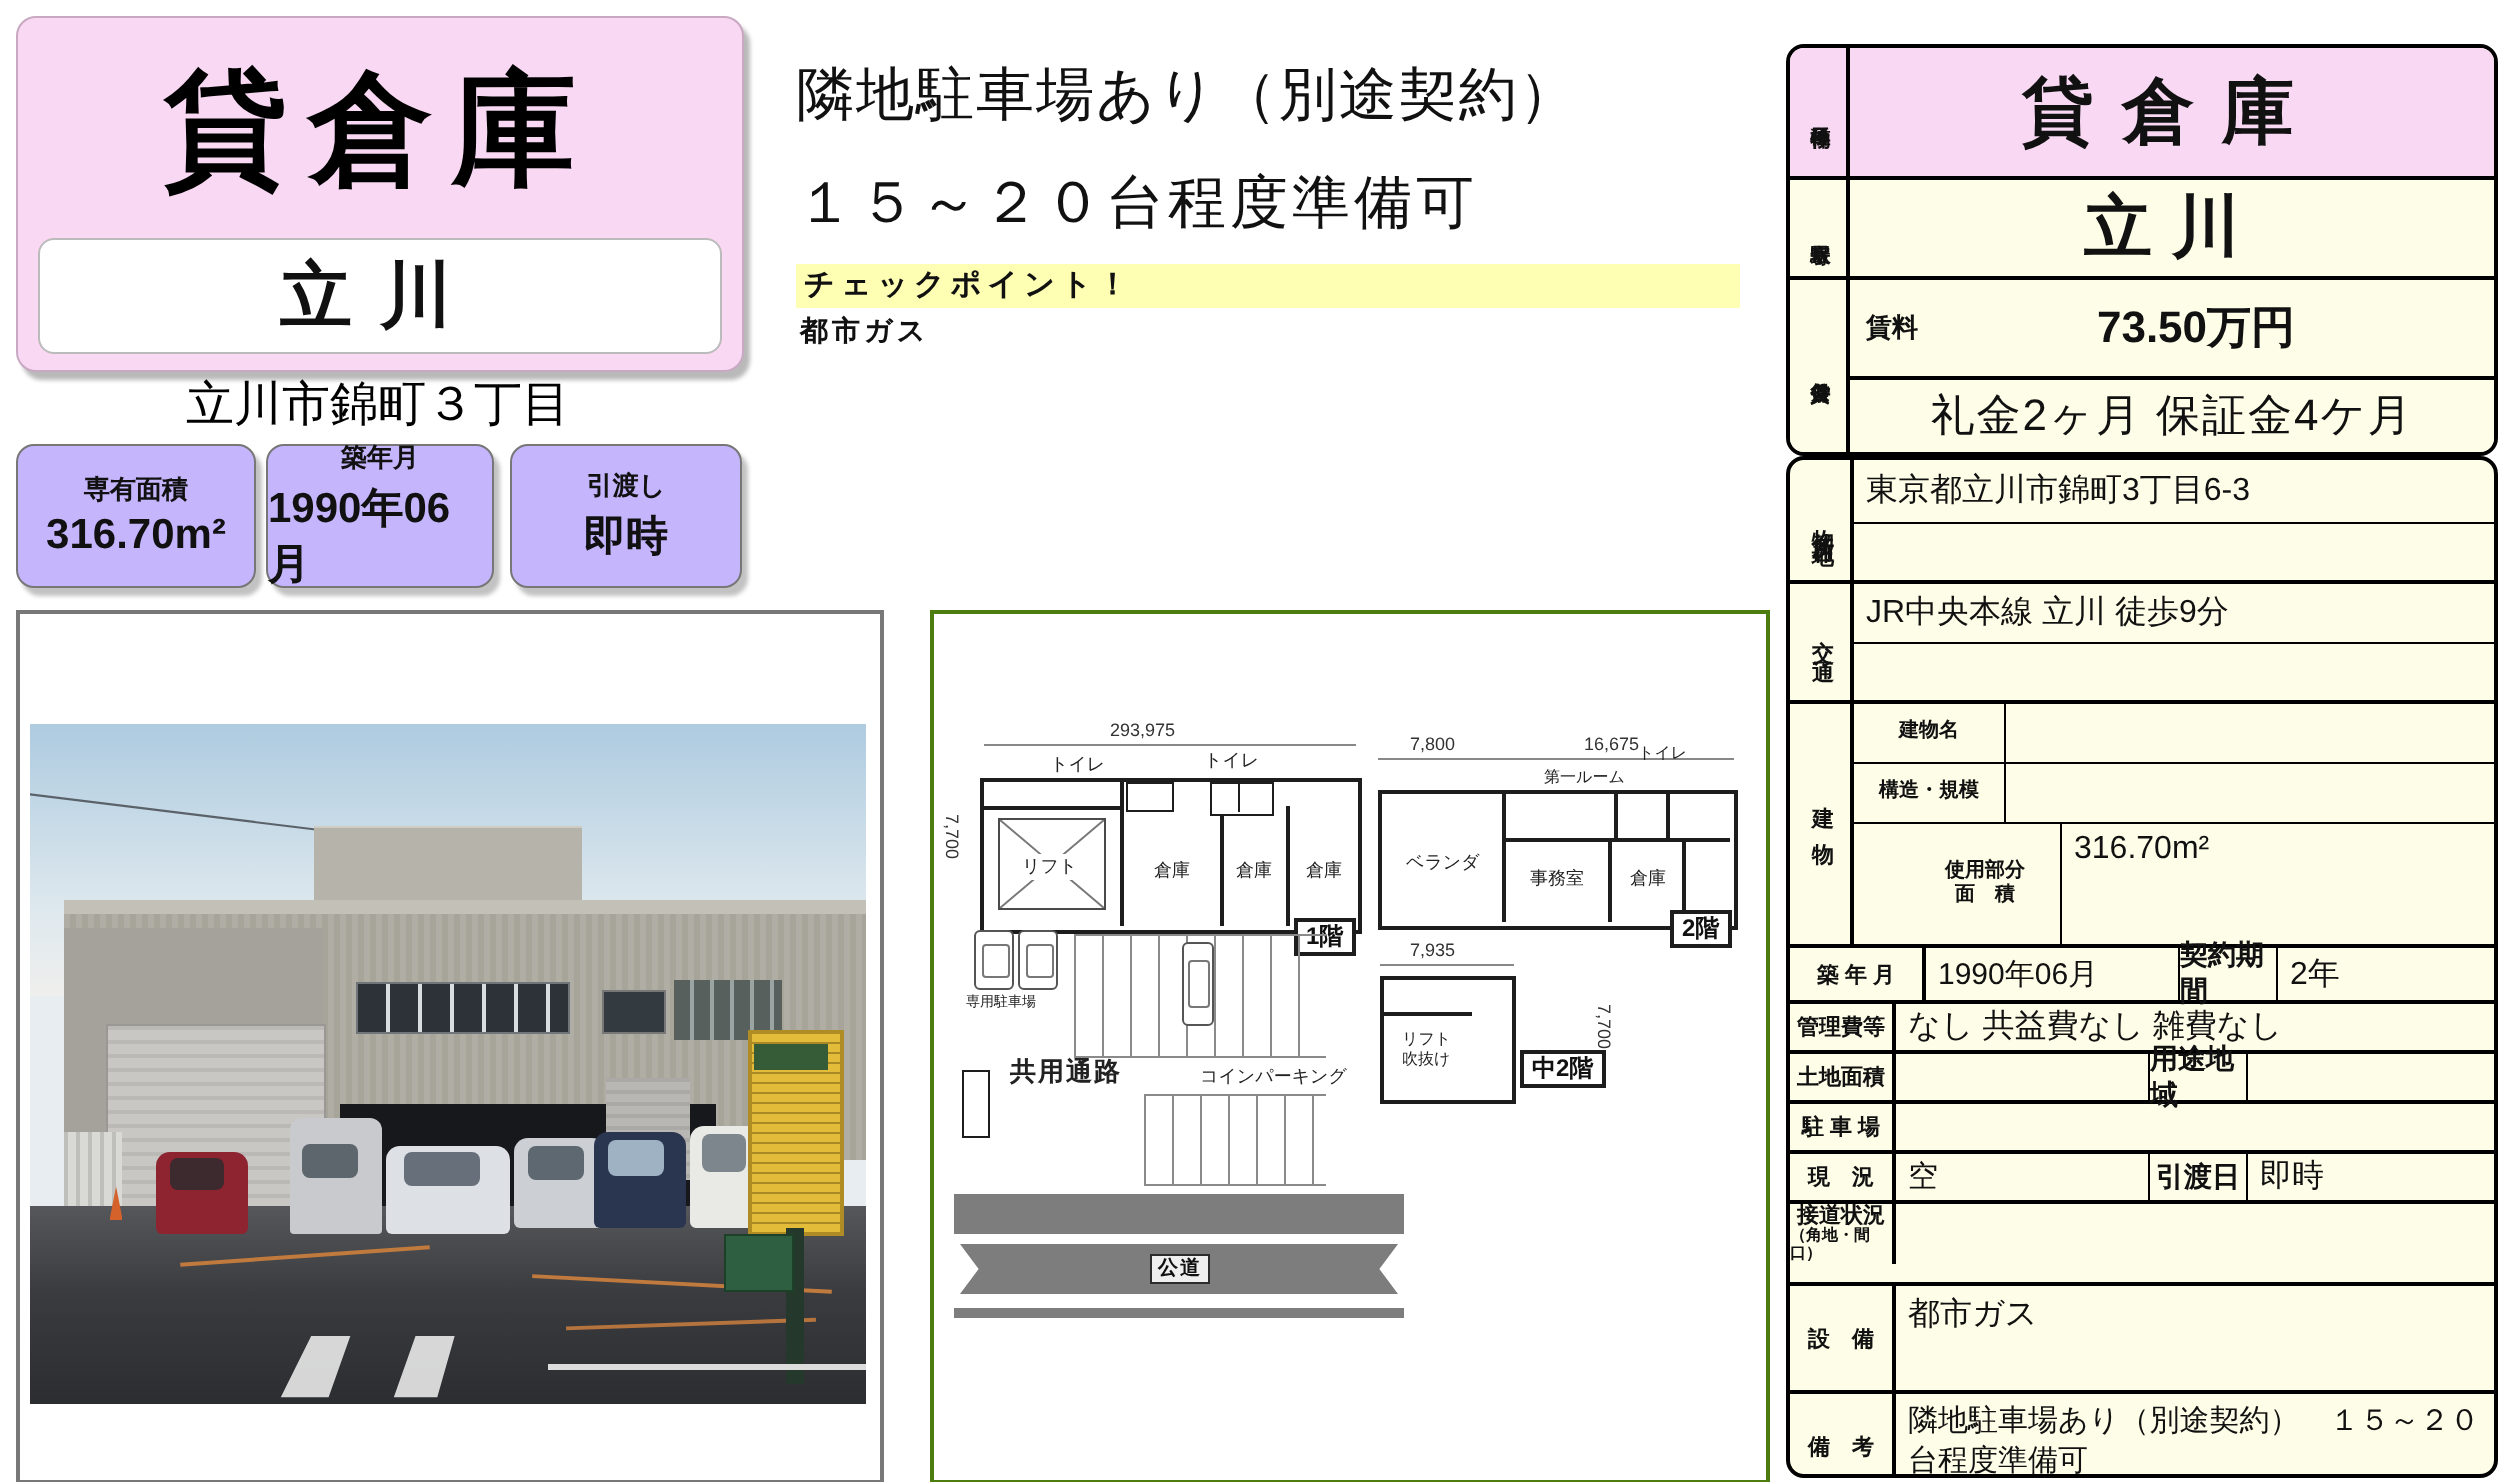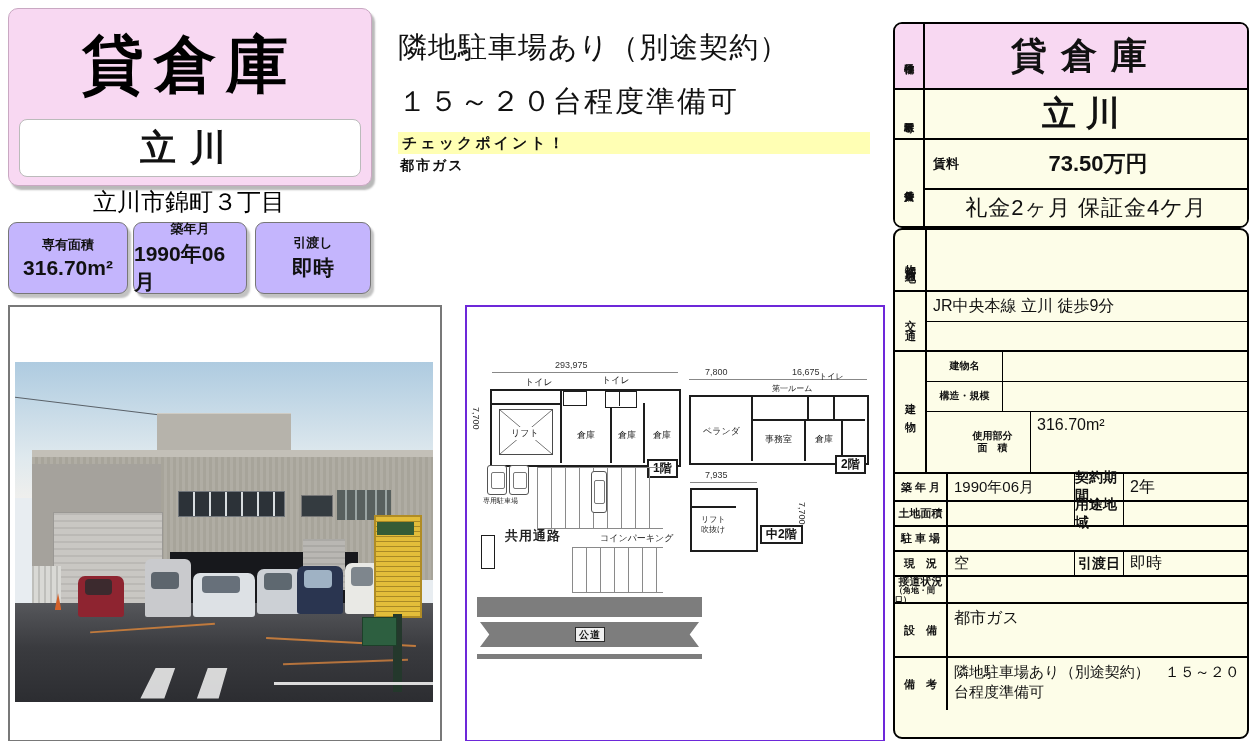--- a/index.html
+++ b/index.html
@@ -76,21 +76,21 @@
   .sign-post{position:absolute;left:90.5%;top:74%;width:2.2%;height:23%;background:#24382c;}
   .sign-green{position:absolute;left:83%;top:75%;width:8%;height:8%;background:#2d5f40;border:1px solid #1d4029;}
   .mark-orange1{position:absolute;left:18%;top:78%;width:30%;height:2px;background:#c07a3d;transform:rotate(-4deg);}
   .mark-orange2{position:absolute;left:60%;top:82%;width:36%;height:2px;background:#c07a3d;transform:rotate(3deg);}
   .mark-orange3{position:absolute;left:64%;top:88%;width:30%;height:2px;background:#b5order73d;background:#b5733d;transform:rotate(-2deg);}
   .mark-white-curve{position:absolute;left:30%;top:90%;width:26%;height:9%;background:#e9e9e9;
                     clip-path:polygon(0 100%,14% 0,32% 0,22% 100%,52% 100%,62% 0,80% 0,72% 100%);opacity:.9;}
   .mark-white-line{position:absolute;left:62%;top:94%;width:38%;height:3px;background:#dcdcdc;}
 
   
-  .plan-frame{left:465px;top:305px;width:416px;height:433px;border:2px solid #6d28d9;background:#fff;}
+  .plan-frame{left:465px;top:305px;width:416px;height:433px;border:2px solid #4d7c0f;background:#fff;}
   .plan-frame *{position:absolute;}
   .dim{font-size:9px;color:#333;letter-spacing:0;}
   .dimline{height:1px;background:#888;}
   .plab{font-size:9px;color:#222;white-space:nowrap;}
   .wall{background:#1d1d1d;}
   .outline{border:2px solid #1d1d1d;background:#fff;}
   .badge{border:2px solid #1d1d1d;background:#fff;font-size:12px;font-weight:bold;
          padding:0 4px;line-height:15px;white-space:nowrap;}
   .vtext{writing-mode:vertical-rl;text-orientation:mixed;}
   .stalls{background-image:repeating-linear-gradient(90deg,#8a8a8a 0 1px,transparent 1px 14px);
@@ -304,20 +304,23 @@
     <span class="rval">73.50万円</span>
   </div>
   <div class="cell cream tt-fees">礼金2ヶ月 保証金4ケ月</div>
 </div>
 
 <div class="abs mtable">
 
   <div class="mrow" style="height:62px;">
     <div class="mlab v" style="width:32px;">物件所在地</div>
     <div class="subcol">
+      <div class="subrow" style="height:32px;">
+          <div class="mval">東京都立川市錦町3丁目6-3</div>
+        </div>
       <div class="subrow" style="flex:1;">
           <div class="mval"></div>
         </div>
     </div>
   </div>
 
   <div class="mrow" style="height:60px;">
     <div class="mlab v" style="width:32px;letter-spacing:10px;">交通</div>
     <div class="subcol">
       <div class="subrow" style="height:30px;">
@@ -343,47 +346,51 @@
         <div class="sublab">
           <span>使用部分</span>
           <span>面　積</span>
         </div>
         <div class="mval topalign">316.70m²</div>
       </div>
     </div>
   </div>
 
   <div class="mrow" style="height:28px;">
-    <div class="mlab" style="width:53px;">築 年 月</div>
+    <div class="mlab" style="width:68px;">築 年 月</div>
     <div class="midval">1990年06月</div>
     <div class="midlab">契約期間</div>
     <div class="mval">2年</div>
   </div>
 
+  <div class="mrow" style="height:25px;">
+    <div class="mlab" style="width:53px;">管理費等</div>
+    <div class="mval">なし 共益費なし 雑費なし</div>
+  </div>
 
   <div class="mrow" style="height:25px;">
     <div class="mlab" style="width:53px;text-align:right;">土地面積</div>
     <div class="midval"></div>
     <div class="midlab">用途地域</div>
     <div class="mval"></div>
   </div>
 
   <div class="mrow" style="height:25px;">
     <div class="mlab" style="width:53px;">駐 車 場</div>
     <div class="mval"></div>
   </div>
 
   <div class="mrow" style="height:25px;">
     <div class="mlab" style="width:53px;">現　況</div>
     <div class="midval">空</div>
     <div class="midlab">引渡日</div>
     <div class="mval">即時</div>
   </div>
 
-  <div class="mrow" style="height:27px;">
+  <div class="mrow" style="height:41px;flex-direction:column;">
     <div class="mlab" style="width:53px;flex-direction:column;line-height:1.1;">
       <span>接道状況</span>
       <span class="small2">（角地・間口）</span>
     </div>
     <div class="mval"></div>
   </div>
 
   <div class="mrow" style="height:54px;">
     <div class="mlab" style="width:53px;">設　備</div>
     <div class="mval topalign">都市ガス</div>

